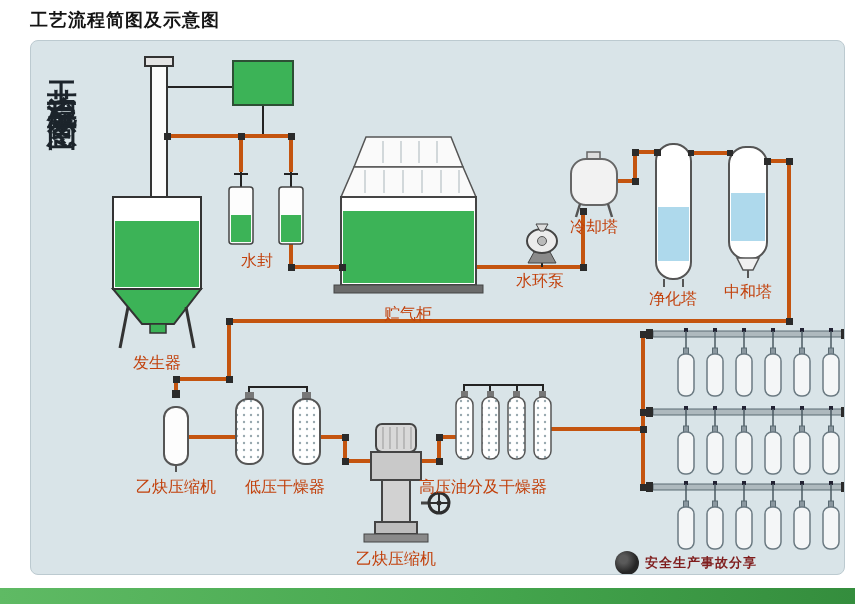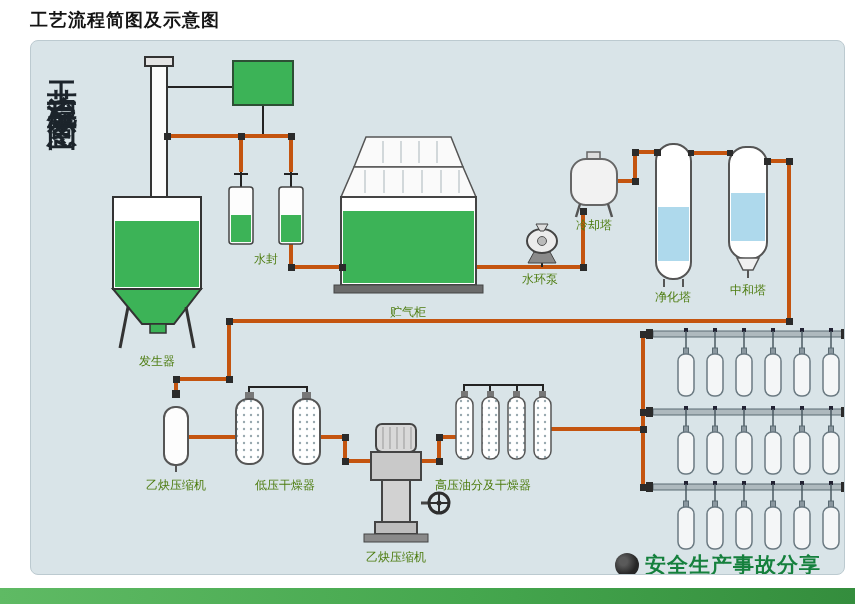--- a/index.html
+++ b/index.html
@@ -5,26 +5,26 @@
   html,body{margin:0;padding:0;background:#fff;}
   .page{position:relative;width:855px;height:604px;background:#fff;overflow:hidden;
         font-family:"Liberation Sans",sans-serif;padding-left:40px;}
   .page-title{position:absolute;left:30px;top:8px;font-size:18px;font-weight:700;
               color:#141414;letter-spacing:1px;}
   .panel{position:absolute;left:30px;top:40px;width:815px;height:535px;background:#d9e4e8;
          border:1px solid #bccad0;border-radius:8px;overflow:hidden;box-sizing:border-box;}
   .panel svg{position:absolute;left:0;top:0;}
   .vtitle{position:absolute;left:16px;top:16px;writing-mode:vertical-rl;text-orientation:upright;
           font-size:30px;font-weight:700;color:#1c242b;letter-spacing:7px;line-height:1;}
-  .lbl{position:absolute;font-size:12px;color:#4d7c0f;white-space:nowrap;
+  .lbl{position:absolute;font-size:16px;color:#c2410c;white-space:nowrap;
        transform:translateX(-50%);}
   .watermark{position:absolute;left:584px;top:510px;display:flex;align-items:center;gap:6px;}
   .wm-logo{width:24px;height:24px;border-radius:50%;flex:none;
            background:radial-gradient(circle at 35% 35%, #5a5a5a 0 18%, #262626 60%);}
-  .wm-text{font-family:"DejaVu Serif",serif;font-size:21px;font-weight:700;color:#15803d;
+  .wm-text{font-family:"DejaVu Serif",serif;font-size:13px;font-weight:700;color:#7f1d1d;
            letter-spacing:1px;}
   .bottom-bar{position:absolute;left:0;top:588px;width:855px;height:16px;
               background:linear-gradient(90deg,#5fba64,#45a74e 55%,#348d3d);}
 </style>
 </head>
 <body>
 
 <div class="page">
   <div class="page-title">工艺流程简图及示意图</div>
 
@@ -243,21 +243,21 @@
           <rect x="609" y="385" width="7" height="7"></rect>
         <rect x="609" y="290" width="7" height="7"></rect>
           <rect x="609" y="368" width="7" height="7"></rect>
         <rect x="609" y="443" width="7" height="7"></rect>
       </g>
     </svg>
 
     <div class="vtitle">工艺流程示意图</div>
 
     <div class="lbl" style="left:126px;top:312px">发生器</div>
-    <div class="lbl" style="left:235px;top:210px">水封</div>
+    <div class="lbl" style="left:226px;top:210px">水封</div>
     <div class="lbl" style="left:377px;top:263px">贮气柜</div>
     <div class="lbl" style="left:563px;top:176px">冷却塔</div>
     <div class="lbl" style="left:509px;top:230px">水环泵</div>
     <div class="lbl" style="left:642px;top:248px">净化塔</div>
     <div class="lbl" style="left:717px;top:241px">中和塔</div>
     <div class="lbl" style="left:145px;top:436px">乙炔压缩机</div>
     <div class="lbl" style="left:254px;top:436px">低压干燥器</div>
     <div class="lbl" style="left:365px;top:508px">乙炔压缩机</div>
     <div class="lbl" style="left:452px;top:436px">高压油分及干燥器</div>
 

